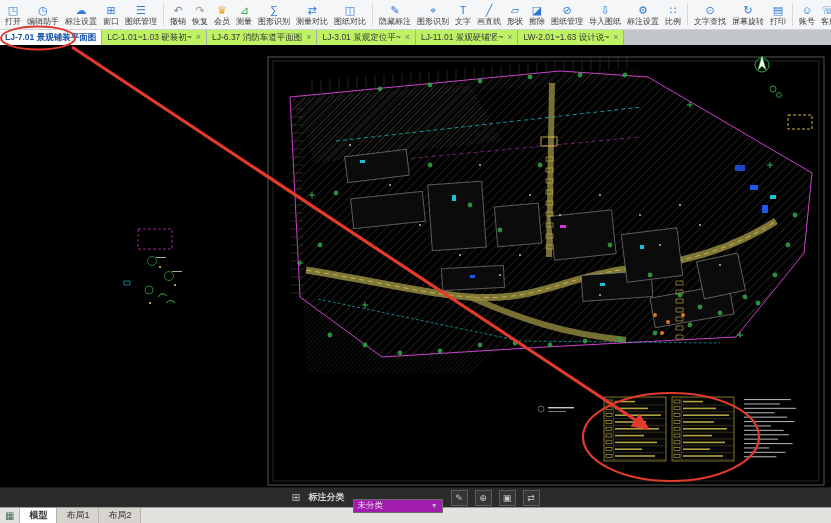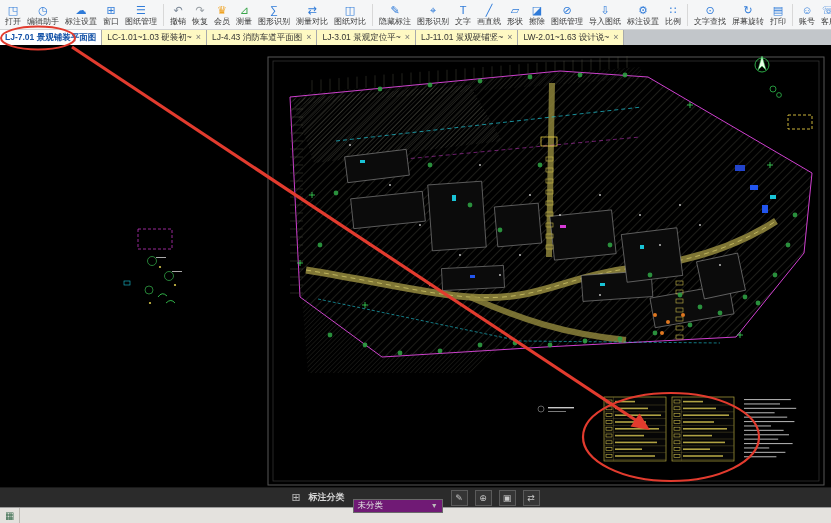--- a/index.html
+++ b/index.html
@@ -9,35 +9,35 @@
   
   .toolbar{height:30px;background:#f5f6f7;border-bottom:1px solid #d2d4d6;display:flex;align-items:center;
            padding:0 2px;box-sizing:border-box;white-space:nowrap;overflow:hidden;}
   .titem{display:flex;flex-direction:column;align-items:center;justify-content:center;height:29px;padding:0 3px;cursor:default;}
   .ticon{font-size:11px;line-height:12px;height:13px;color:#2f7bd9;}
   .tlabel{font-size:8px;line-height:9px;color:#3a3a3a;}
   .tsep{width:1px;height:22px;background:#d8d8d8;margin:0 3px;flex:0 0 1px;}
 
   
   .tab-bar{height:15px;background:#c2c6ca;display:flex;align-items:stretch;overflow:hidden;}
-  .dtab{display:flex;align-items:center;padding:0 5px;font-size:8.5px;background:#fef9c3;border-right:1px solid #a8aaac;
+  .dtab{display:flex;align-items:center;padding:0 5px;font-size:8.5px;background:#bef264;border-right:1px solid #a8aaac;
         color:#333;white-space:nowrap;cursor:default;}
   .dtab.active{background:#ffffff;color:#1553a8;font-weight:bold;}
   .dtab-close{margin-left:4px;font-size:9px;line-height:9px;color:#777;}
 
   
   .canvas{position:relative;height:442px;background:#000;overflow:hidden;}
   .canvas svg{position:absolute;left:0;top:0;}
 
   
   .bottom-bar{height:20px;background:#2b2b2b;display:flex;align-items:center;justify-content:center;gap:8px;
               color:#cfcfcf;font-size:9px;border-top:1px solid #1a1a1a;box-sizing:border-box;}
   .bb-icon{font-size:11px;color:#b8b8b8;cursor:default;}
   .bb-label{color:#d6d6d6;font-weight:bold;}
-  .bb-select{display:flex;align-items:center;justify-content:space-between;width:90px;height:14px;background:#701a75;
+  .bb-select{display:flex;align-items:center;justify-content:space-between;width:90px;height:14px;background:#a21caf;
              border:1px solid #6a6a6a;padding:0 4px;box-sizing:border-box;font-size:8.5px;color:#e2e2e2;cursor:default;margin-top:16px;}
   .bb-caret{font-size:7px;color:#bbb;}
   .bb-actions{display:flex;gap:7px;}
   .bb-action{width:15px;height:14px;border:1px solid #5a5a5a;background:#353535;color:#c8c8c8;font-size:9px;
              display:flex;align-items:center;justify-content:center;cursor:default;}
 
   
   .layout-bar{height:16px;background:#e4e2de;border-top:1px solid #9b9b9b;display:flex;align-items:stretch;font-size:9px;box-sizing:border-box;}
   .lb-icon{display:flex;align-items:center;padding:0 5px;color:#3c6e50;font-size:10px;border-right:1px solid #bcb9b3;}
   .ltabs{display:flex;align-items:stretch;}
@@ -169,21 +169,21 @@
 
   <div class="tab-bar">
       <div class="dtab active">
         <span>LJ-7.01 景观铺装平面图</span>
       </div>
       <div class="dtab">
         <span>LC-1.01~1.03 硬装初~</span>
         <span class="dtab-close">×</span>
       </div>
       <div class="dtab">
-        <span>LJ-4.43 消防车道平面图</span>
+        <span>LJ-6.37 消防车道平面图</span>
         <span class="dtab-close">×</span>
       </div>
       <div class="dtab">
         <span>LJ-3.01 景观定位平~</span>
         <span class="dtab-close">×</span>
       </div>
       <div class="dtab">
         <span>LJ-11.01 景观硬铺竖~</span>
         <span class="dtab-close">×</span>
       </div>
@@ -525,20 +525,25 @@
     <div class="bb-actions">
         <div class="bb-action">✎</div>
         <div class="bb-action">⊕</div>
         <div class="bb-action">▣</div>
         <div class="bb-action">⇄</div>
       </div>
   </div>
 
   <div class="layout-bar">
     <span class="lb-icon">▦</span>
+    <div class="ltabs">
+        <div class="ltab active">模型</div>
+        <div class="ltab">布局1</div>
+        <div class="ltab">布局2</div>
+      </div>
   </div>
 
   <svg class="anno-overlay" width="831" height="523" viewBox="0 0 831 523">
     <ellipse class="anno-stroke" cx="38" cy="38" rx="37" ry="11.5" fill="none" stroke="#e23b2e" stroke-width="2"></ellipse>
     <line class="anno-stroke" x1="72" y1="47" x2="637" y2="421" stroke="#e23b2e" stroke-width="3.2"></line>
     <polygon class="anno-fill" points="650,430 630.5,426.5 639.5,413.5" fill="#e23b2e"></polygon>
     <ellipse class="anno-stroke" cx="671" cy="437" rx="88" ry="44" fill="none" stroke="#e23b2e" stroke-width="2.2"></ellipse>
   </svg>
 
 </div>

